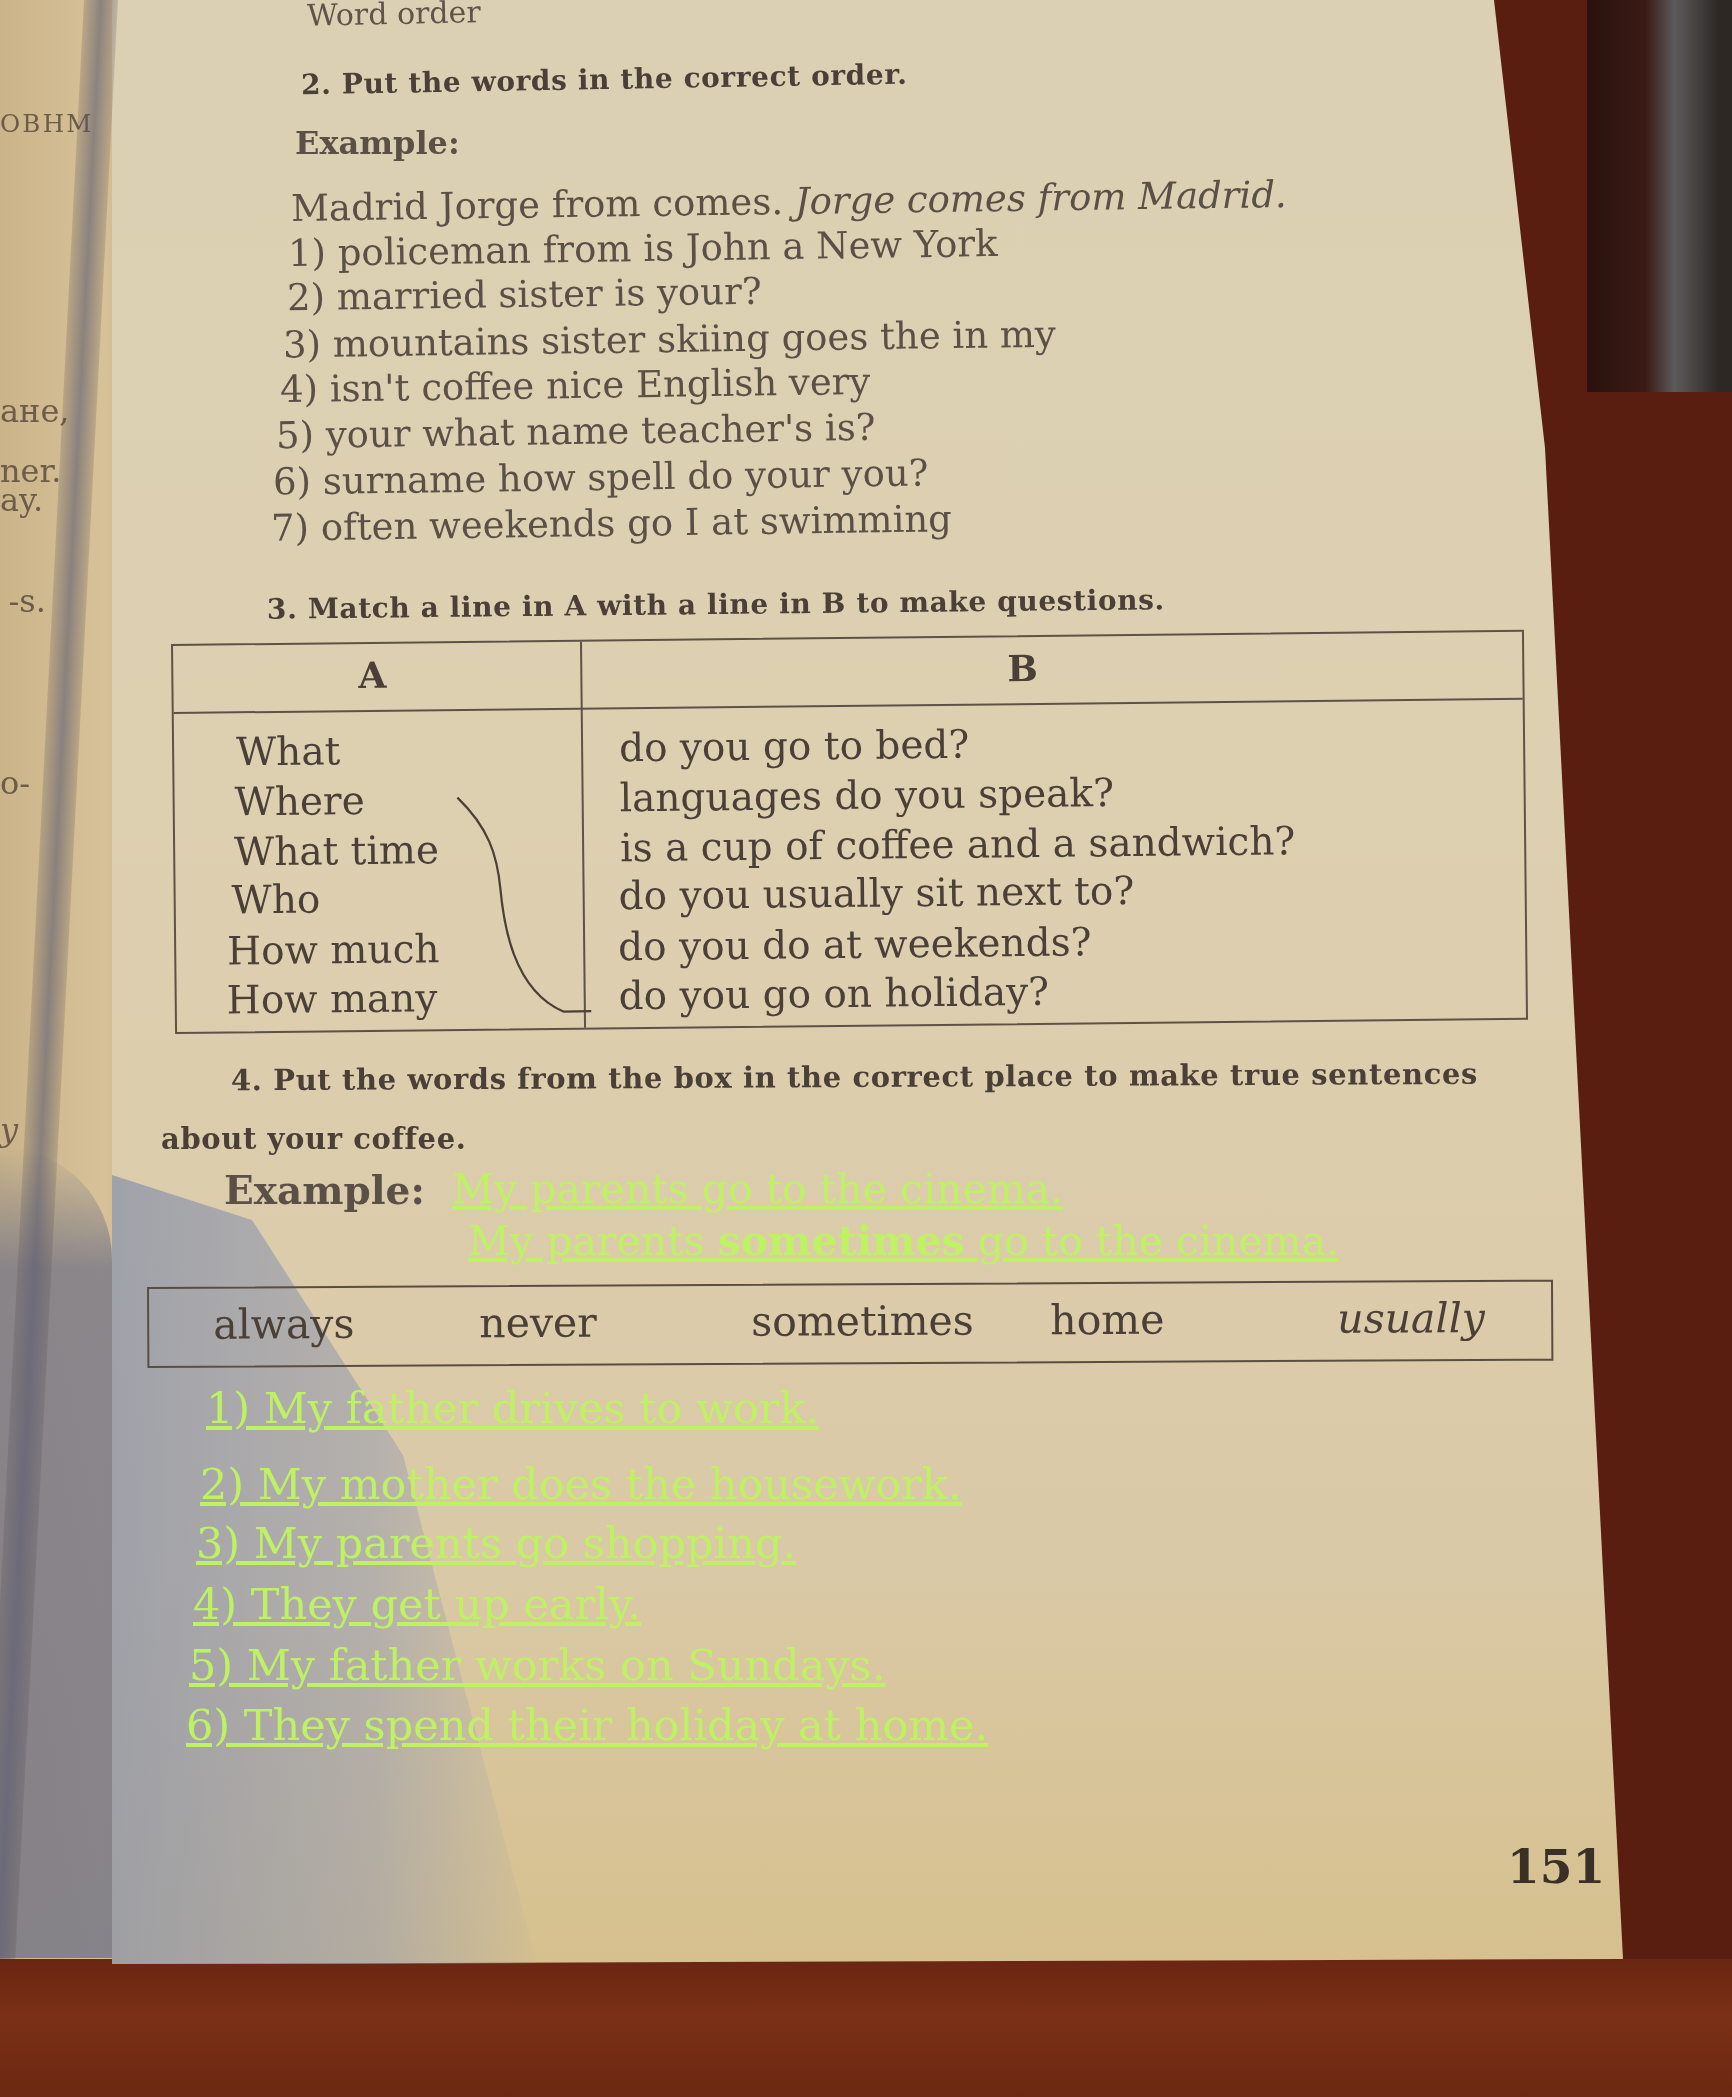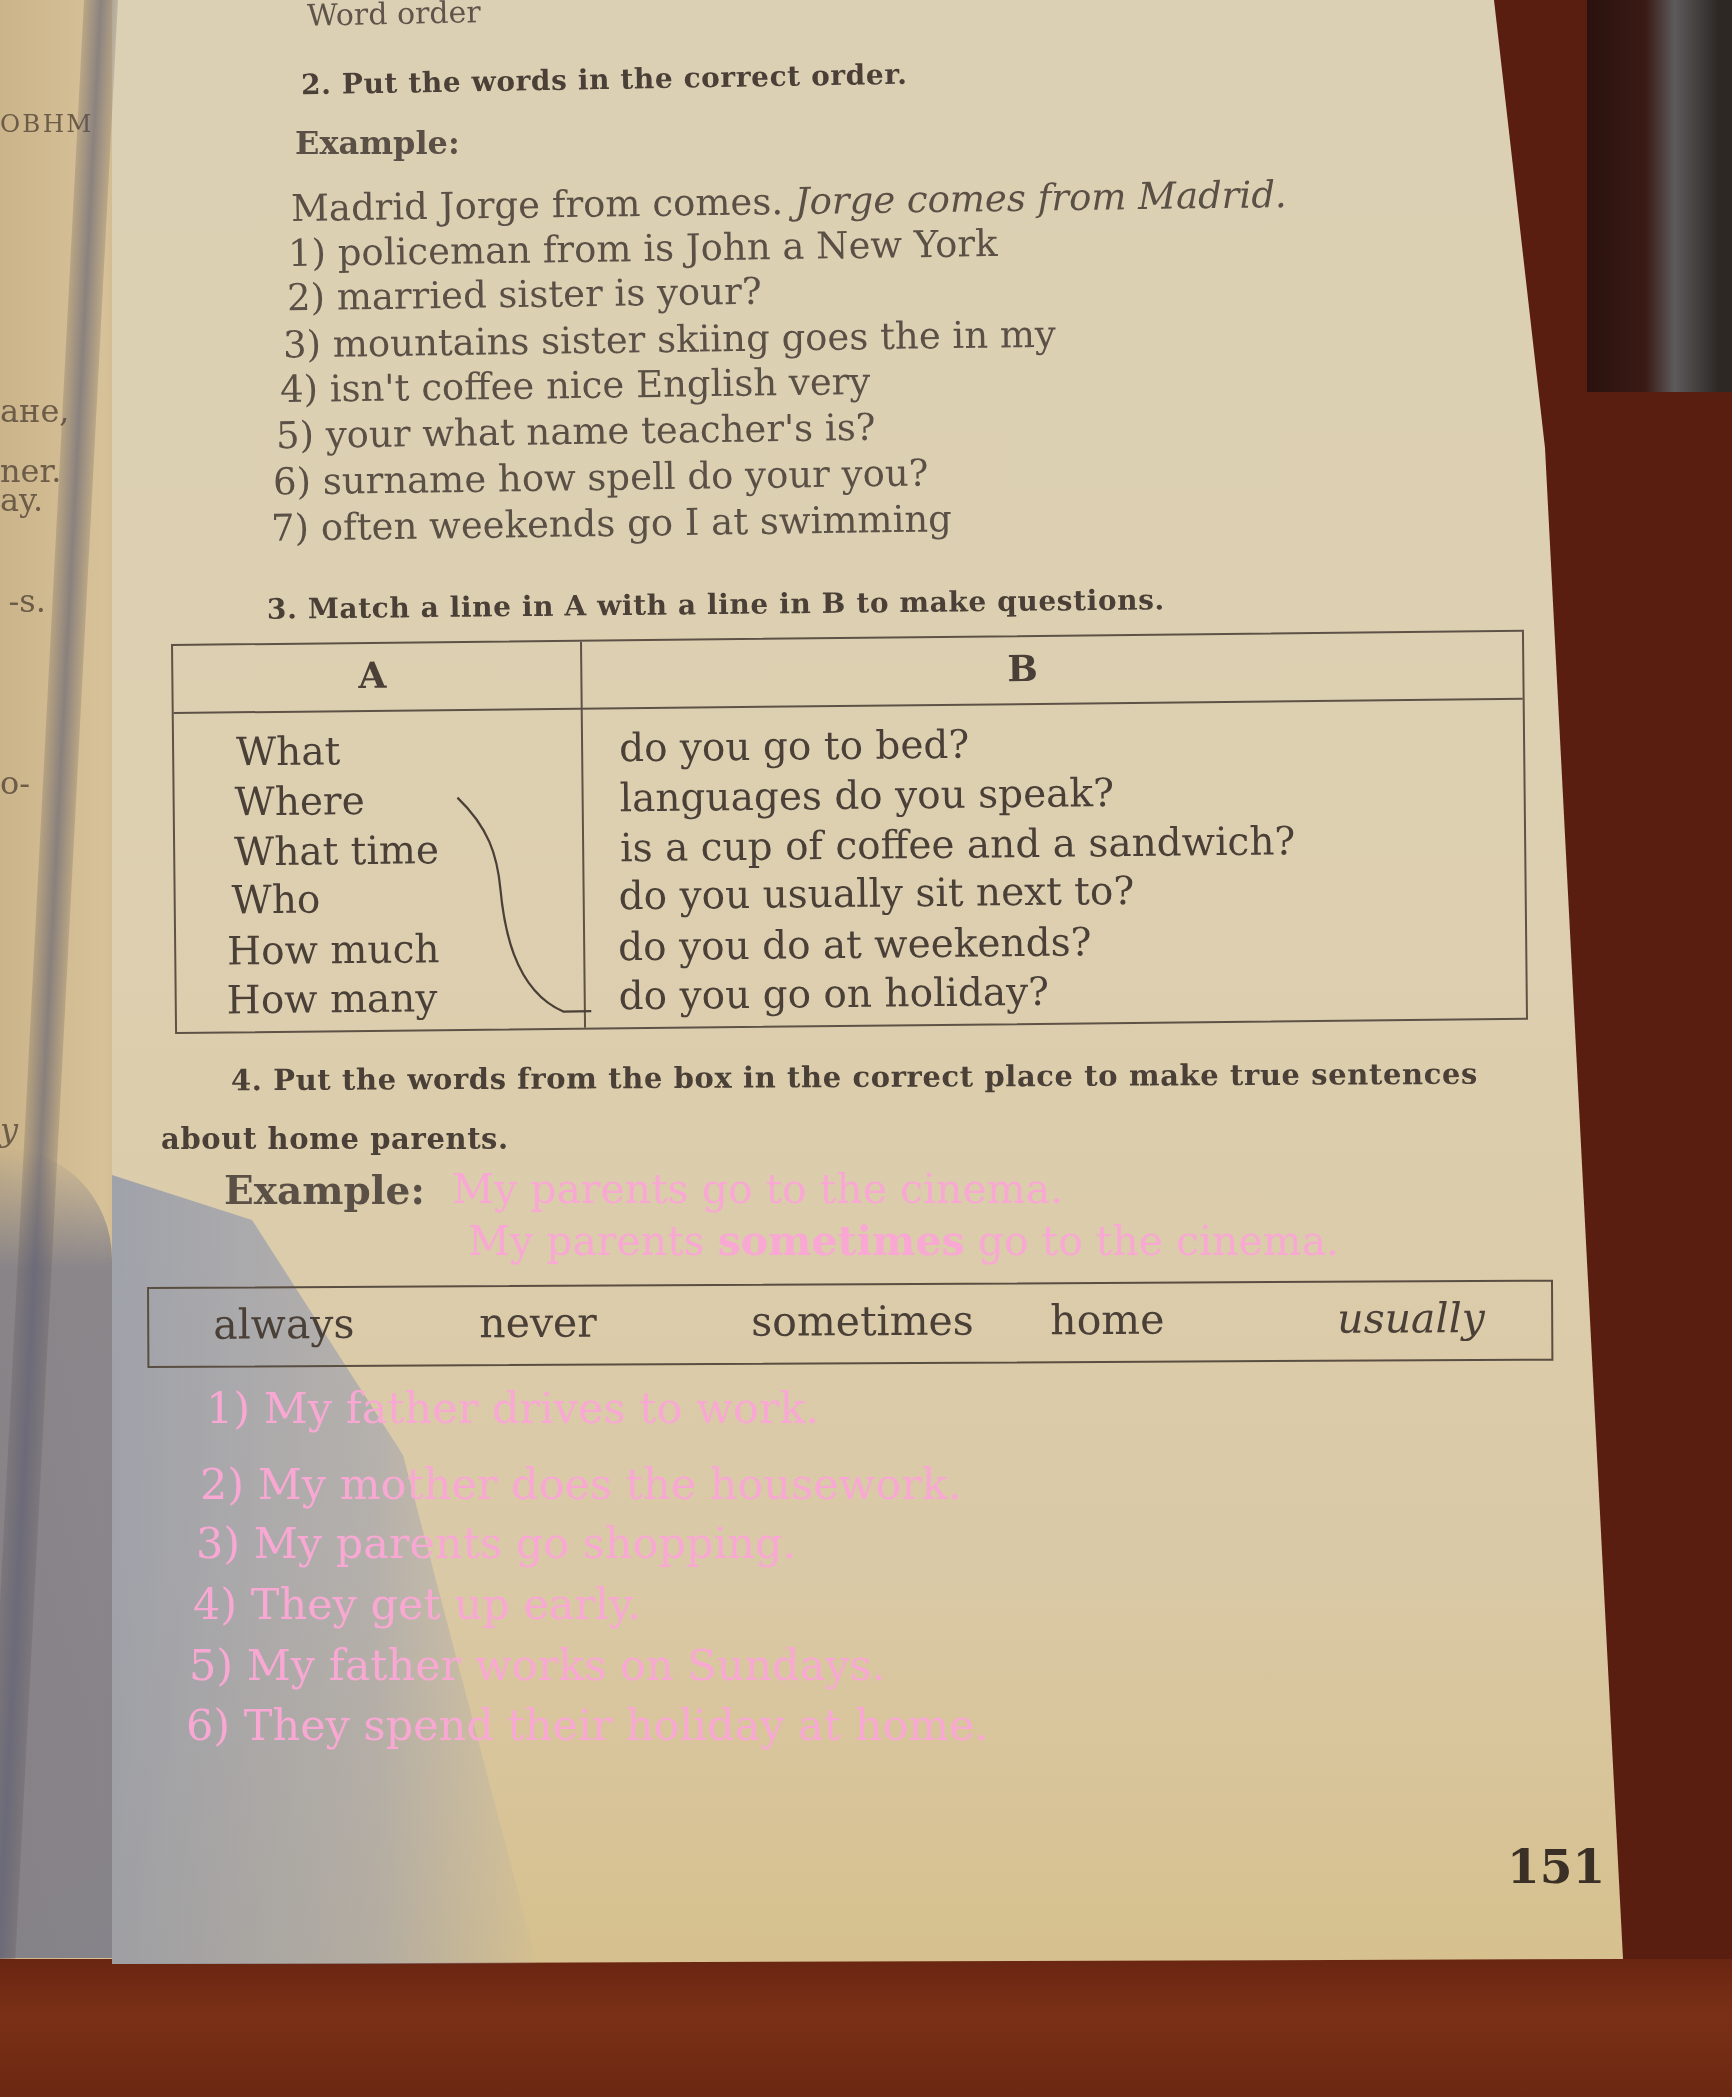--- a/index.html
+++ b/index.html
@@ -29,21 +29,21 @@
   }
   .page-shadow { position:absolute; left:112px; top:1175px; width:437px; height:789px;
     background:linear-gradient(90deg,rgba(140,148,170,0.75) 0%,rgba(150,155,175,0.55) 60%,rgba(160,160,175,0) 100%);
     clip-path:polygon(0 0, 140px 45px, 291px 280px, 425px 789px, 0 789px); }
 
   .t { position:absolute; white-space:nowrap; }
   .section-title { font-size:30px; color:#5e544a; }
   .instruction { font-size:28px; font-weight:bold; color:#4a4037; letter-spacing:0.6px; }
   .example-label { font-size:32px; font-weight:bold; color:#5a5046; }
   .line { font-size:37px; color:#5a5046; }
-  .line-big { font-size:43px; color:#f9a8d4; }
+  .line-big { font-size:43px; color:#bef264;text-decoration:underline; }
   .italic { font-style:italic; }
 
   .frag { position:absolute; font-size:32px; color:#6c5c48; }
 
   
   .match-table { position:absolute; left:171px; top:644px; width:1349px; height:386px;
     border:2.2px solid #5e5246; transform:rotate(-0.6deg); transform-origin:top left; }
   .match-table .hdr-line { position:absolute; left:0; right:0; top:66px; border-top:2.2px solid #5e5246; }
   .match-table .col-line { position:absolute; left:407px; top:0; bottom:0; border-left:2.2px solid #5e5246; }
   .match-table .hdr { position:absolute; top:10px; font-size:36px; font-weight:bold; color:#4a4037; }
@@ -114,21 +114,21 @@
   <div class="cell" style="left:443px;top:232px;">do you usually sit next to?</div>
   <div class="cell" style="left:442px;top:283px;">do you do at weekends?</div>
   <div class="cell" style="left:442px;top:332px;">do you go on holiday?</div>
 
   <svg class="pencil-line" width="504" height="392" viewBox="0 0 900 700">
     <path d="M505 276 C 560 330, 575 380, 580 440 S 600 620, 690 660 L 740 660" fill="none" stroke="#4a4037" stroke-width="4"></path>
   </svg>
 </div>
 
 <div class="t instruction" style="left:231px;top:1060px;font-size:29px;transform:rotate(-0.3deg);">4. Put the words from the box in the correct place to make true sentences</div>
-<div class="t instruction" style="left:161px;top:1122px;font-size:29px;">about home parents.</div>
+<div class="t instruction" style="left:161px;top:1122px;font-size:29px;">about your coffee.</div>
 <div class="t example-label" style="left:224px;top:1167px;font-size:39px;">Example:</div>
 <div class="t line-big" style="left:452px;top:1165px;font-size:41px;">My parents go to the cinema.</div>
 <div class="t line-big" style="left:450px;top:1217px;font-size:41px;margin-left:18px;">
   <span>My parents </span><b>sometimes</b><span> go to the cinema.</span>
 </div>
 
 <div class="word-box">
   <span class="word" style="left:64px;">always</span>
   <span class="word" style="left:330px;">never</span>
   <span class="word" style="left:602px;">sometimes</span>

